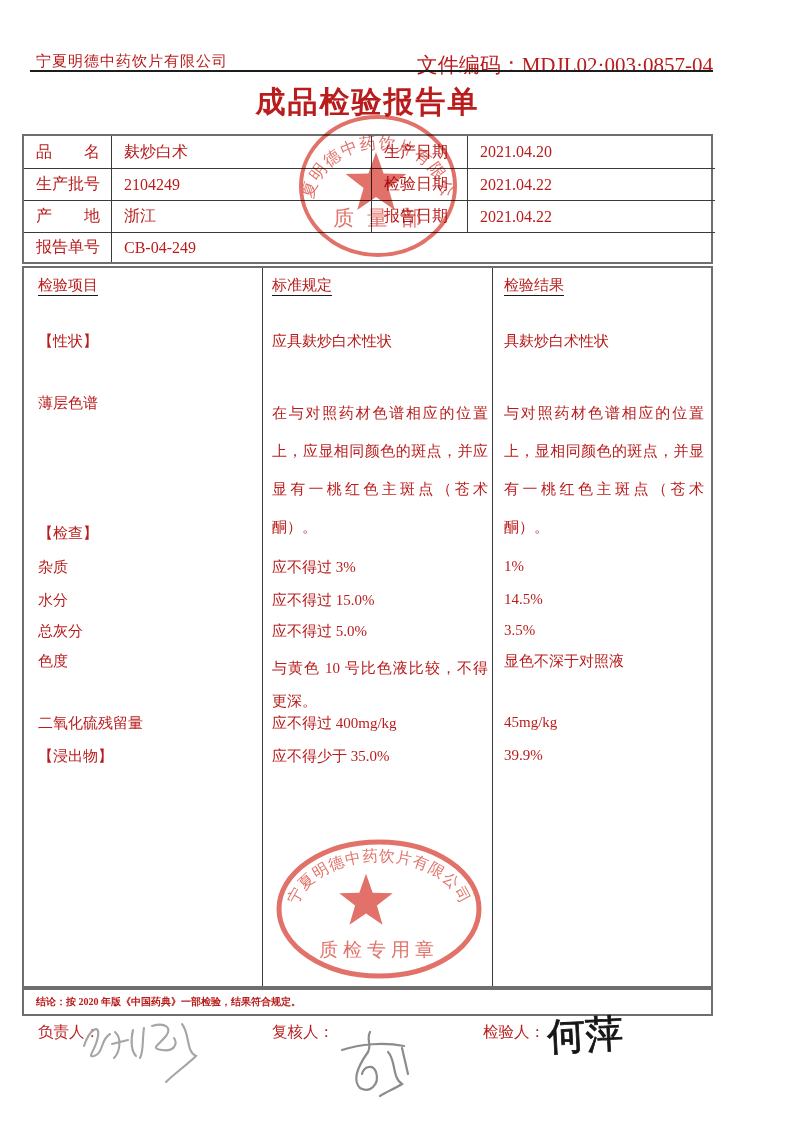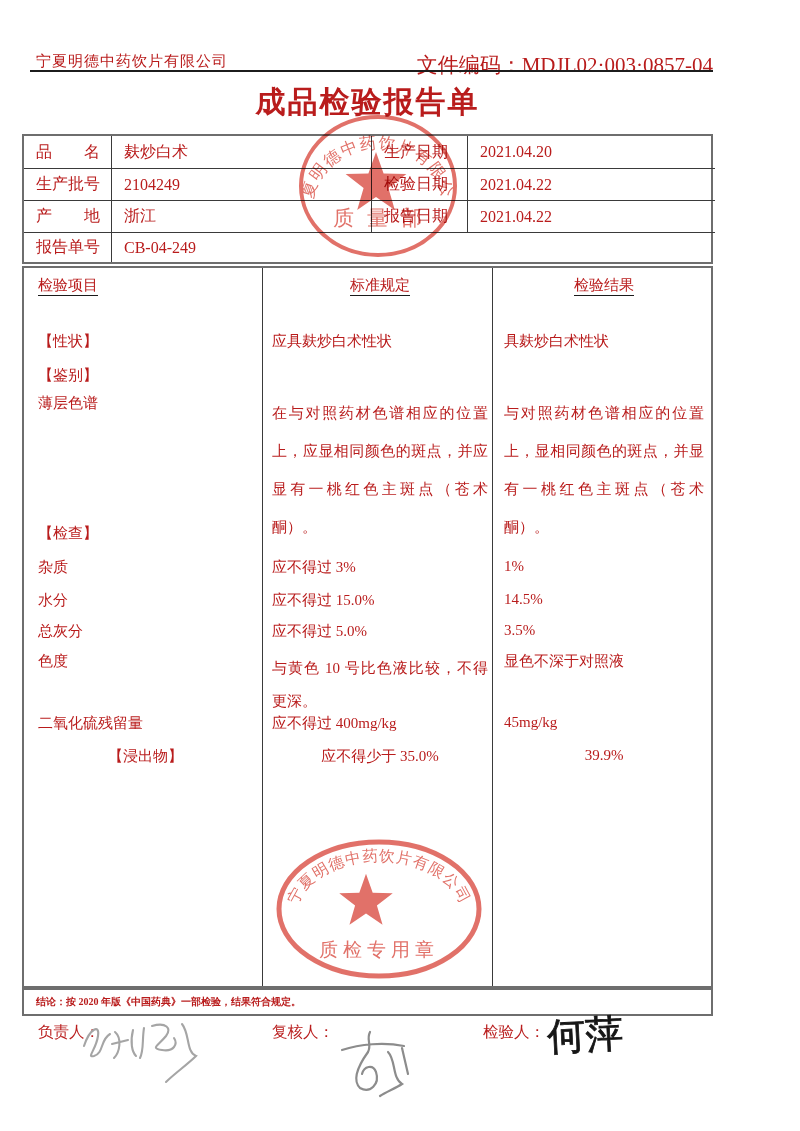--- a/index.html
+++ b/index.html
@@ -39,28 +39,28 @@
   }
   .vline{position:absolute;top:0;bottom:0;width:1px;background:#3a3a3a;}
   .vline.v1{left:238px;}
   .vline.v2{left:468px;}
   .mrow{position:absolute;left:0;width:100%;height:22px;}
   .mcell{position:absolute;top:0;white-space:nowrap;}
   .c1{left:14px;width:215px;}
   .c2{left:248px;width:216px;}
   .c3{left:480px;width:200px;}
   .hdr-u{border-bottom:1px solid #1a1a1a;padding-bottom:2px;}
-  .center{text-align:center;}
+  .center{text-align:left;}
   .para{white-space:normal;line-height:38px;text-align:justify;}
   .para2{white-space:normal;line-height:33px;text-align:justify;}
   
   .r-hdr{top:8px;}
   .r0{top:64px;padding-left:40px;}  .r1{top:98px;}  .r2{top:126px;}
   .r3{top:256px;} .r4{top:290px;} .r5{top:323px;}
-  .r6{top:354px;} .r7{top:384px;} .r8{top:446px;} .r9{top:479px;text-align:center;}
+  .r6{top:354px;} .r7{top:384px;} .r8{top:446px;} .r9{top:479px;}
   
   .conclusion{
     left:22px;top:988px;width:691px;height:28px;
     border:2px solid #6e6e6e;box-sizing:border-box;
     font-size:10px;font-weight:600;line-height:24px;padding-left:12px;
   }
   
   .siglabel{top:1022px;font-size:15.5px;}
   .sig-resp{left:38px;}
   .sig-rev{left:272px;}
@@ -108,23 +108,20 @@
       <div class="mcell c2 center"><span class="hdr-u">标准规定</span></div>
       <div class="mcell c3 center"><span class="hdr-u">检验结果</span></div>
     </div>
 
     <div class="mrow r0">
       <div class="mcell c1">【性状】</div>
       <div class="mcell c2">应具麸炒白术性状</div>
       <div class="mcell c3">具麸炒白术性状</div>
     </div>
 
-    <div class="mrow r1">
-      <div class="mcell c1">【鉴别】</div>
-    </div>
 
     <div class="mrow r2">
       <div class="mcell c1">薄层色谱</div>
       <div class="mcell c2 para">在与对照药材色谱相应的位置上，应显相同颜色的斑点，并应显有一桃红色主斑点（苍术酮）。</div>
       <div class="mcell c3 para">与对照药材色谱相应的位置上，显相同颜色的斑点，并显有一桃红色主斑点（苍术酮）。</div>
     </div>
 
     <div class="mrow r3">
       <div class="mcell c1">【检查】</div>
     </div>

